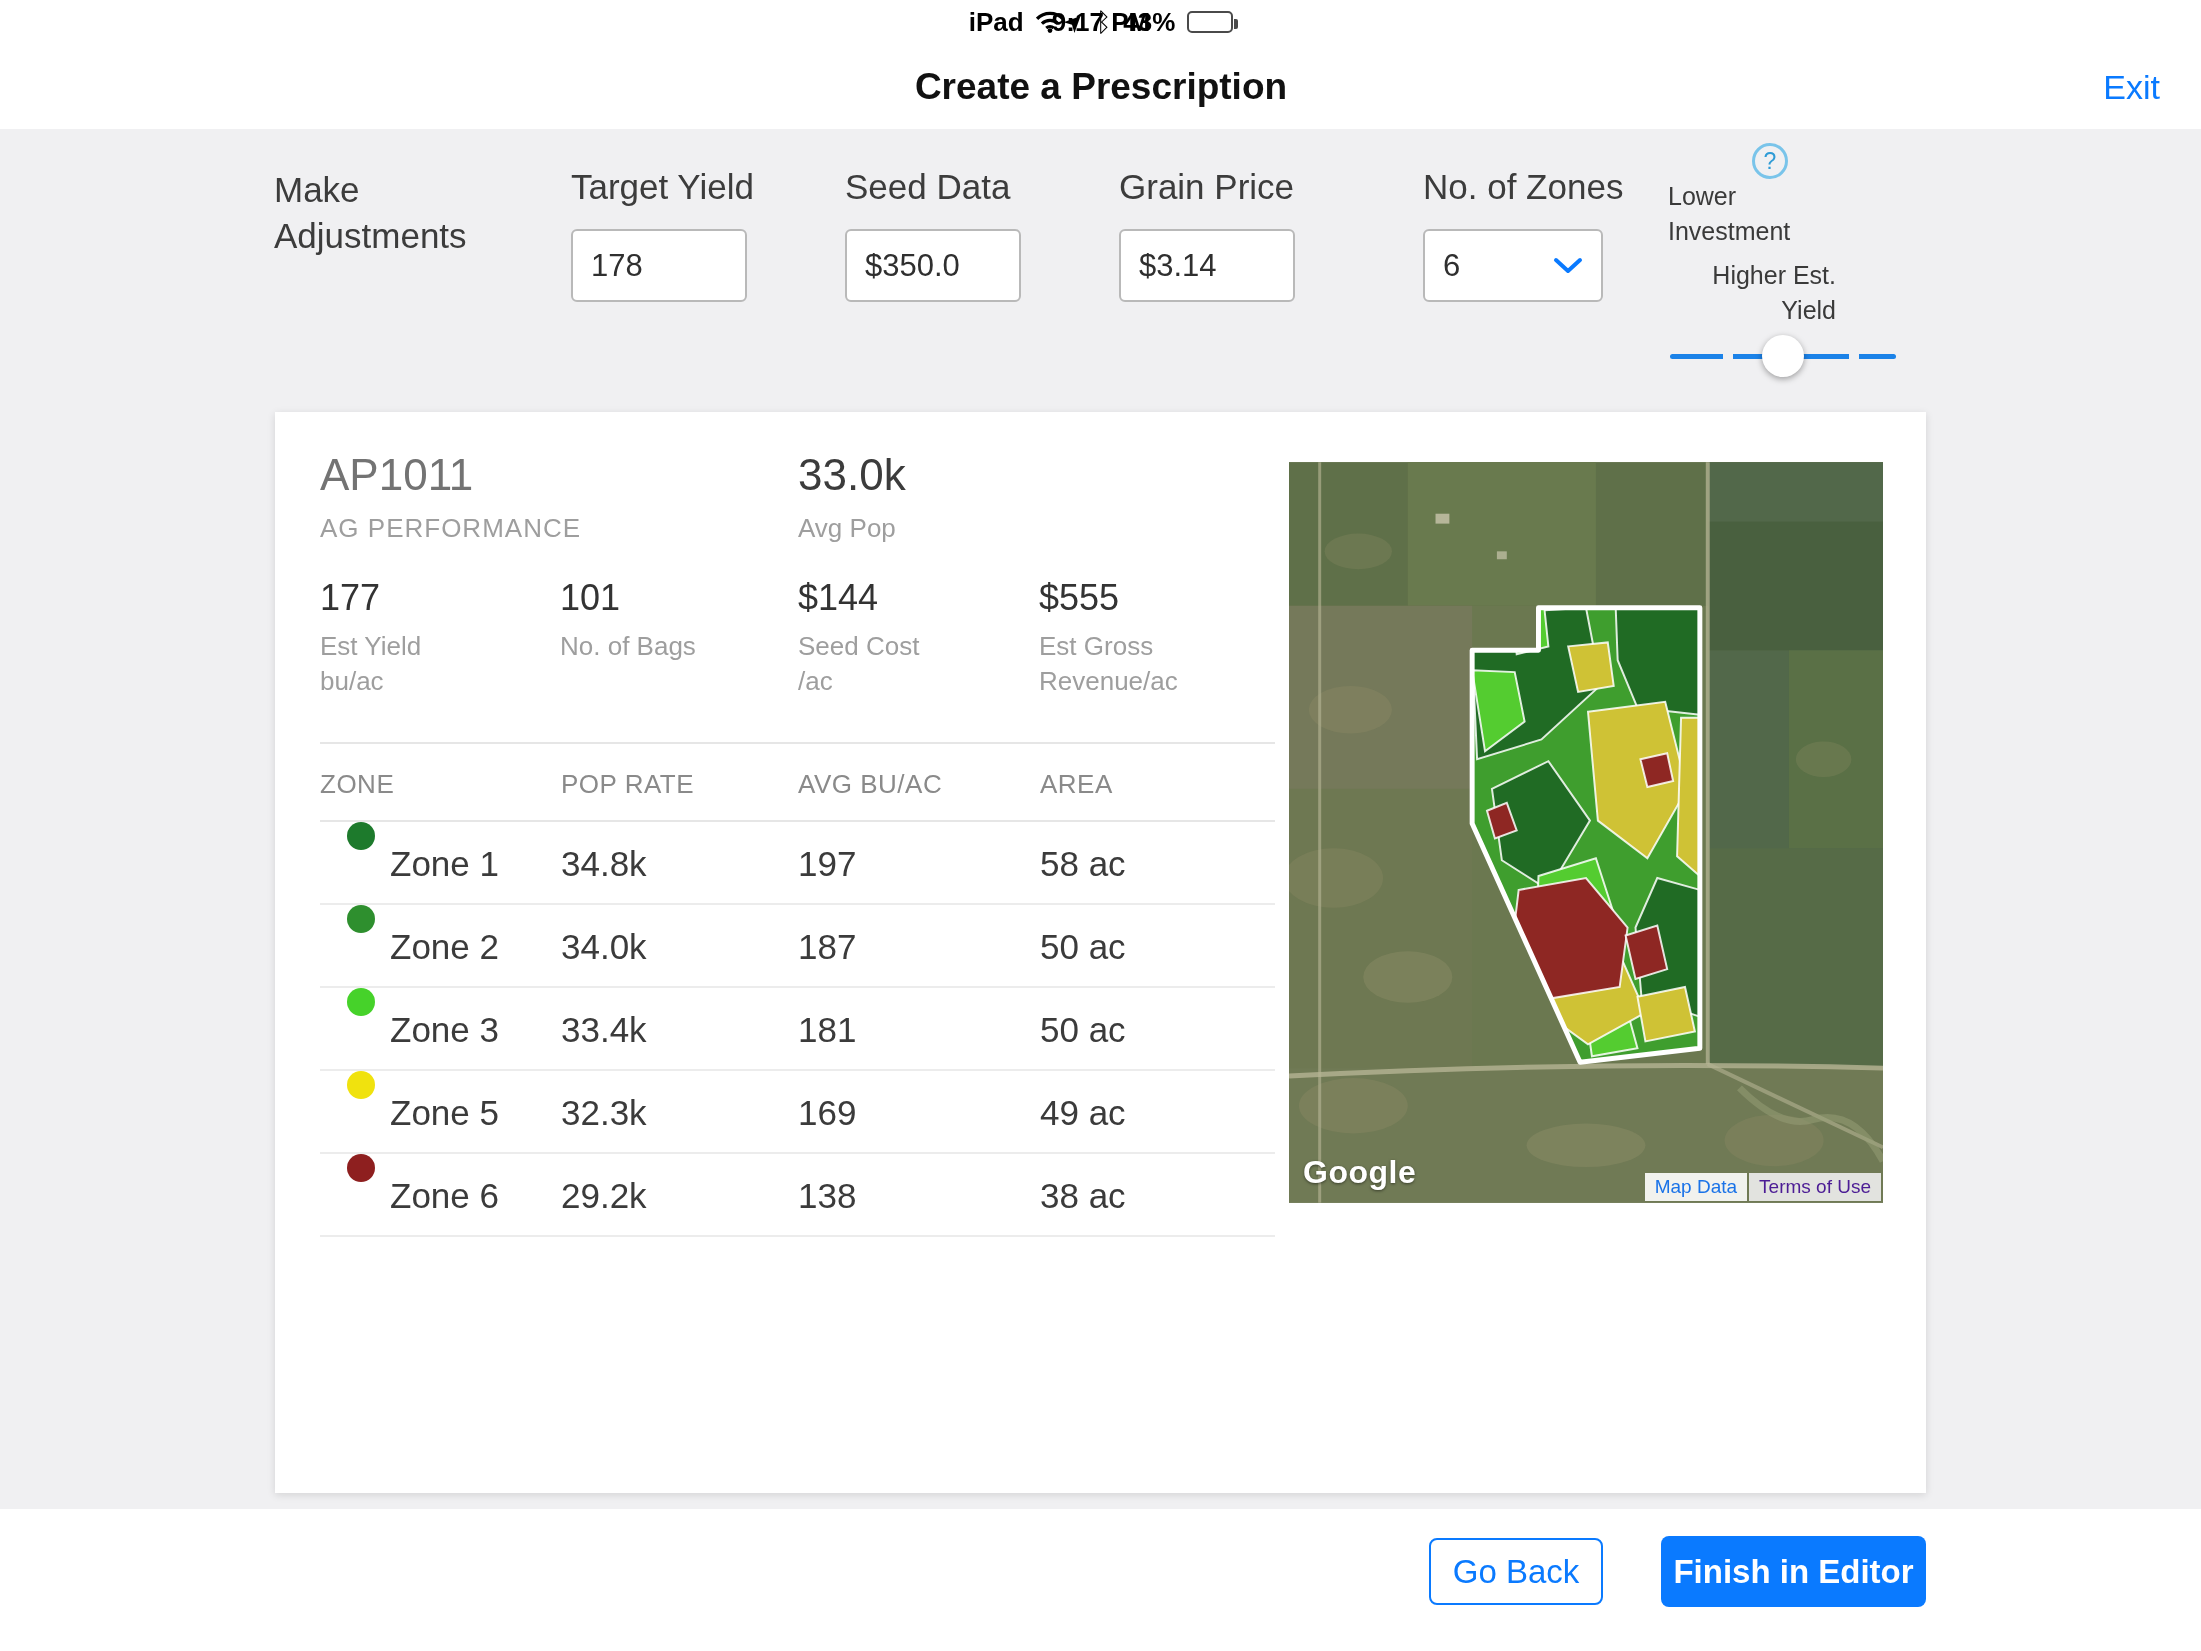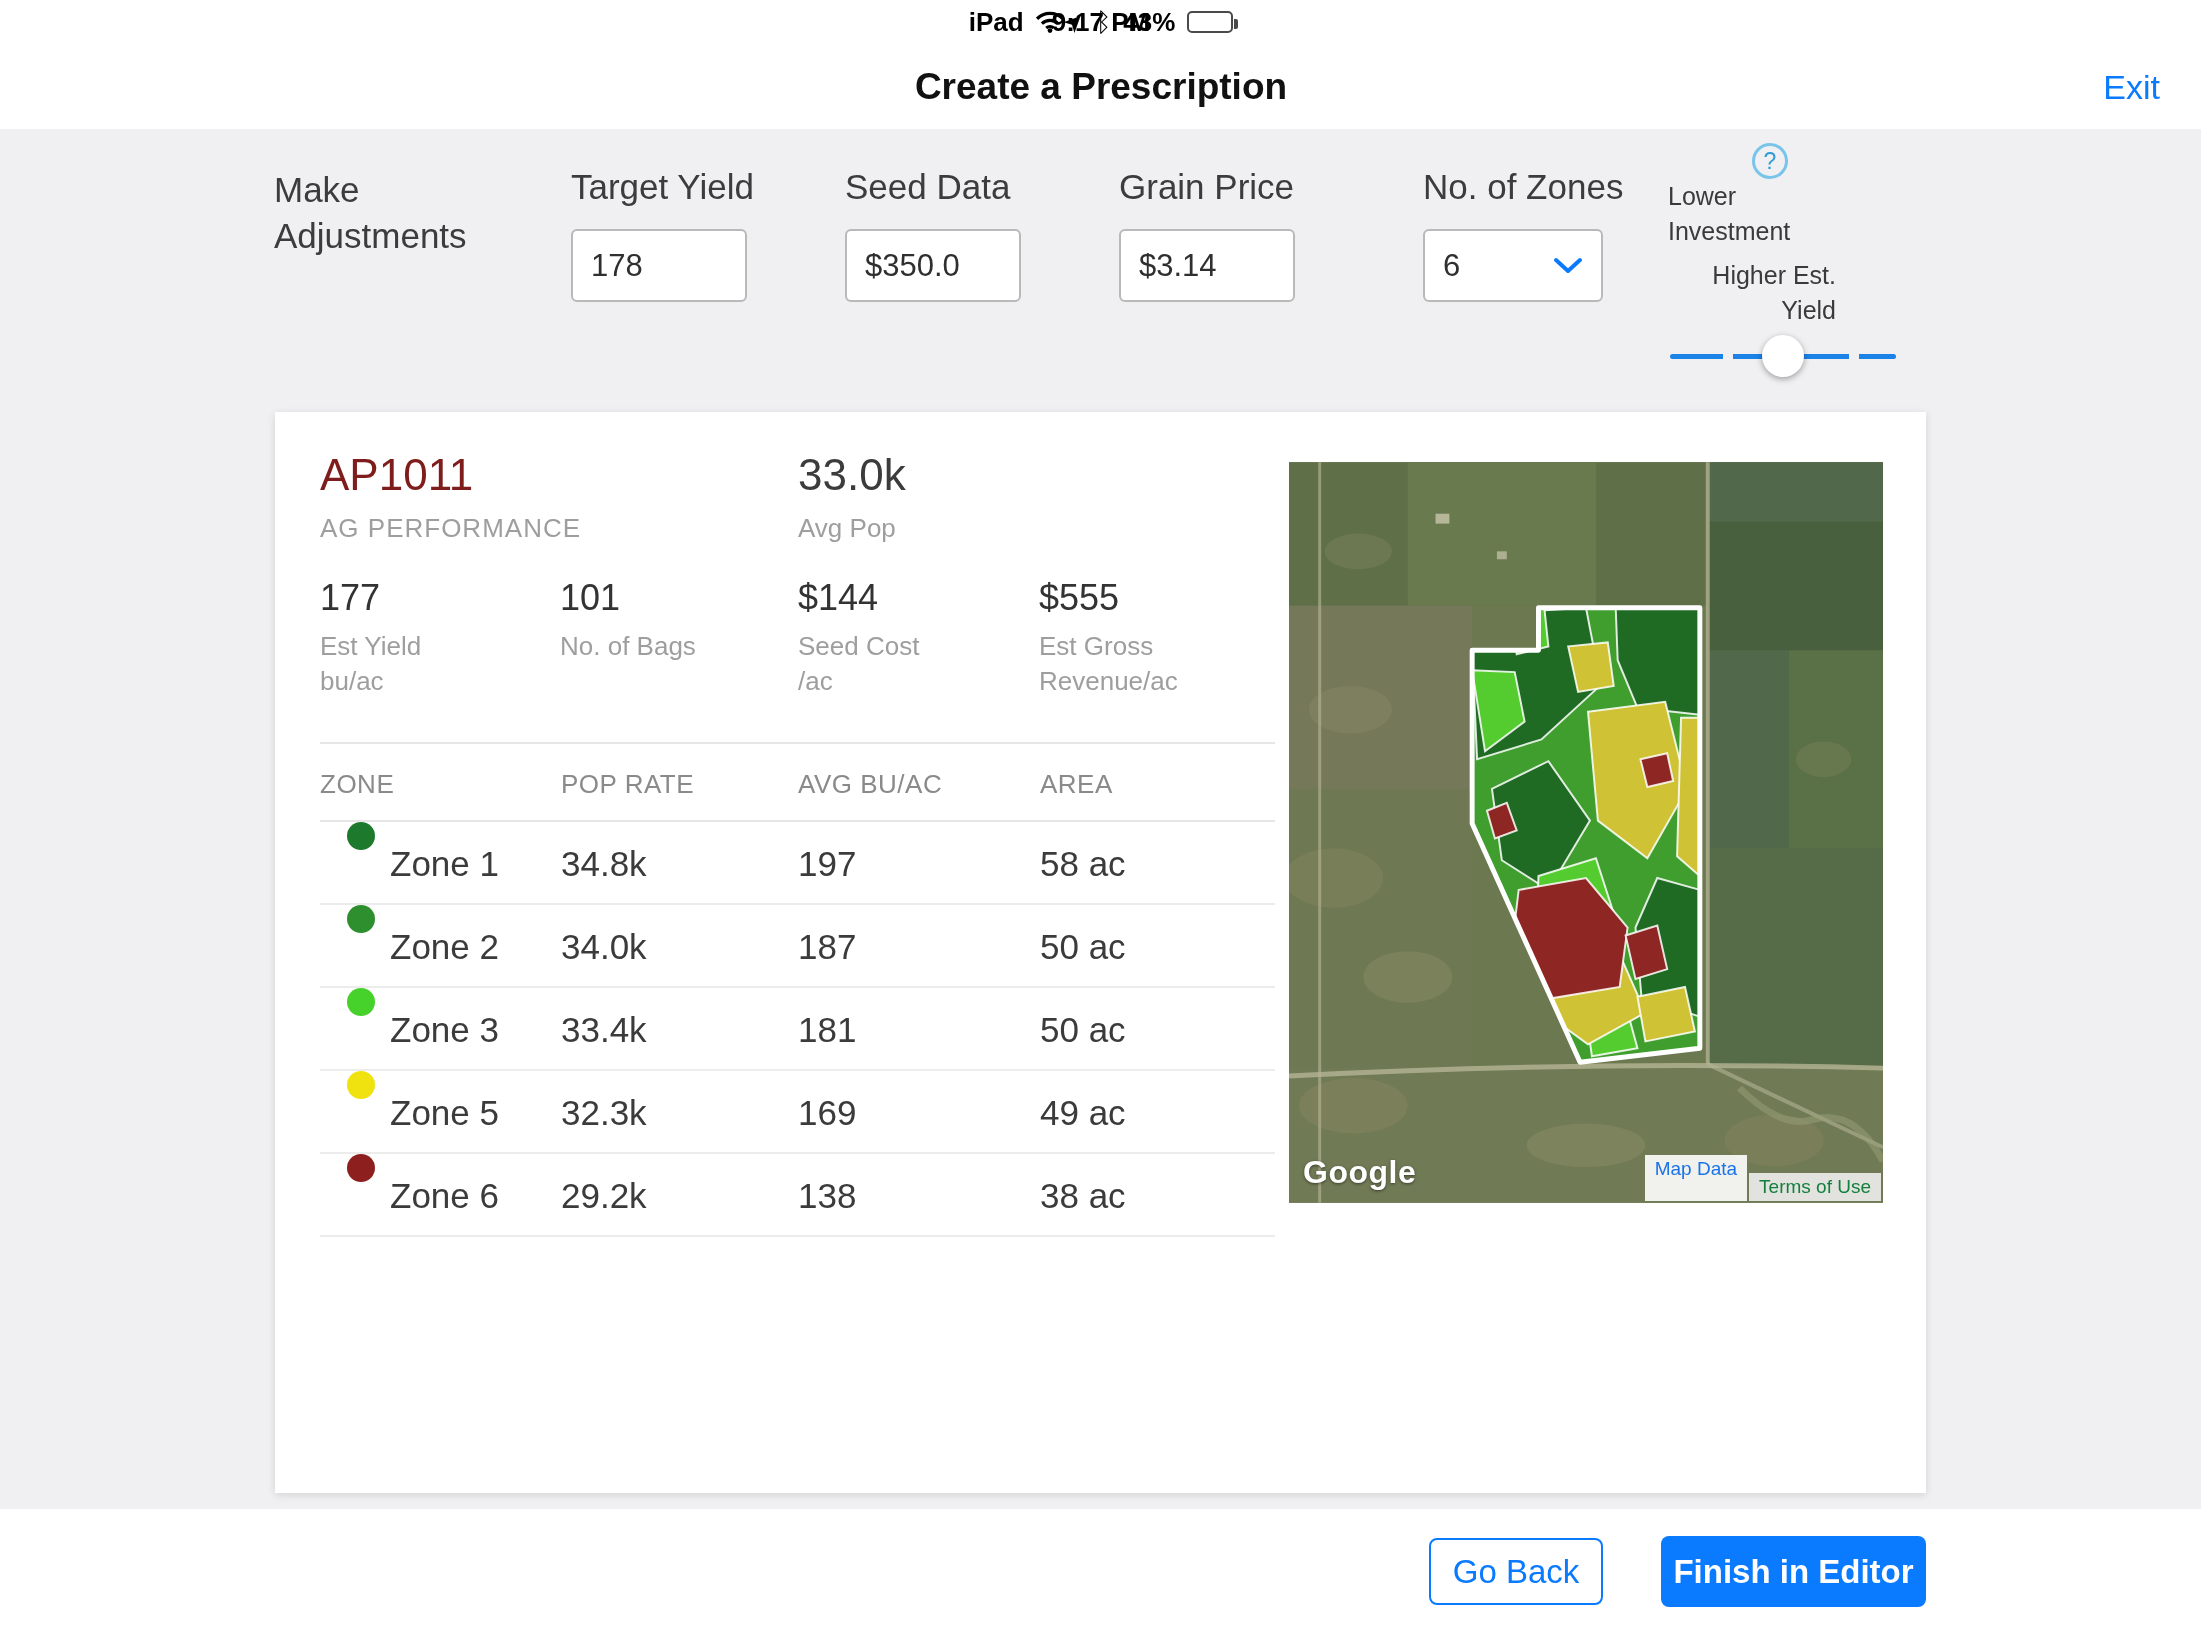--- a/index.html
+++ b/index.html
@@ -53,21 +53,21 @@
     font-size:25px; color:#3a3a3a; line-height:1.4; }
   .slider { position:absolute; left:2px; top:206px; width:226px; height:42px; cursor:pointer; }
   .slider-track { position:absolute; top:19px; left:0; width:100%; height:5px; border-radius:3px;
     background:repeating-linear-gradient(90deg,#1b82e8 0 53px,rgba(0,0,0,0) 53px 63px); }
   .slider-thumb { position:absolute; top:0; width:42px; height:42px; border-radius:50%;
     background:#fff; box-shadow:0 2px 6px rgba(0,0,0,0.35); transform:translateX(-50%); cursor:grab; }
 
   
   .card { position:absolute; left:275px; top:412px; width:1651px; height:1081px;
     background:#fff; box-shadow:0 2px 8px rgba(0,0,0,0.12); }
-  .field-name { position:absolute; left:45px; top:38px; font-size:44px; color:#7f1d1d; }
+  .field-name { position:absolute; left:45px; top:38px; font-size:44px; color:#737373; }
   .field-sub { position:absolute; left:45px; top:101px; font-size:26px; color:#9e9e9e; letter-spacing:1px; }
   .avgpop-val { position:absolute; left:523px; top:38px; font-size:44px; color:#3c3c3c; }
   .avgpop-lab { position:absolute; left:523px; top:101px; font-size:26px; color:#9e9e9e; }
 
   .stat { position:absolute; top:165px; }
   .stat-value { font-size:36px; color:#333; }
   .stat-label { margin-top:10px; font-size:26px; color:#9e9e9e; width:149px; line-height:1.35; }
 
   .ztable { position:absolute; left:45px; top:330px; width:955px; }
   .thead { position:relative; height:80px; border-top:2px solid #e6e6e6; border-bottom:2px solid #e6e6e6; }
@@ -79,21 +79,21 @@
   .h-zone { left:0; } .h-pop { left:241px; } .h-avg { left:478px; } .h-area { left:720px; }
 
   
   .map { position:absolute; left:1014px; top:50px; width:594px; height:741px; overflow:hidden; cursor:grab; }
   .map svg { display:block; }
   .g-logo { position:absolute; left:14px; bottom:12px; font-size:32px; font-weight:bold;
     color:#fff; letter-spacing:0.5px; text-shadow:0 1px 3px rgba(0,0,0,0.5); }
   .map-badges { position:absolute; right:2px; bottom:2px; display:flex; gap:2px; }
   .badge { font-size:19px; padding:3px 10px; }
   .badge-mapdata { background:rgba(255,255,255,0.9); color:#1a73e8; cursor:pointer; }
-  .badge-terms { background:rgba(236,236,236,0.92); color:#15803d; cursor:pointer;margin-top:18px; }
+  .badge-terms { background:rgba(236,236,236,0.92); color:#4c1d95; cursor:pointer; }
 
   
   .footer { position:absolute; left:0; top:1509px; width:100%; height:143px; background:#fff; }
   .btn-goback { position:absolute; left:1429px; top:29px; width:174px; height:67px;
     background:#fff; border:2px solid #0a7aff; border-radius:8px; color:#0a7aff;
     font-size:33px; font-family:"Liberation Sans", sans-serif; cursor:pointer; }
   .btn-finish { position:absolute; left:1661px; top:27px; width:265px; height:71px;
     background:#0a7aff; border:none; border-radius:8px; color:#fff; font-weight:bold;
     font-size:33px; font-family:"Liberation Sans", sans-serif; cursor:pointer; }
 </style>

